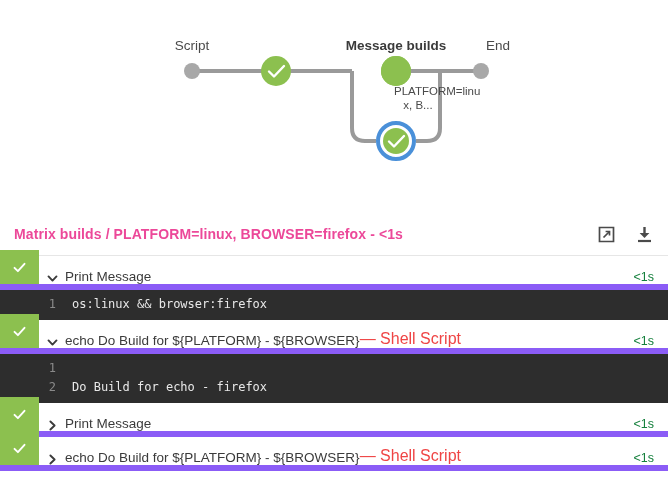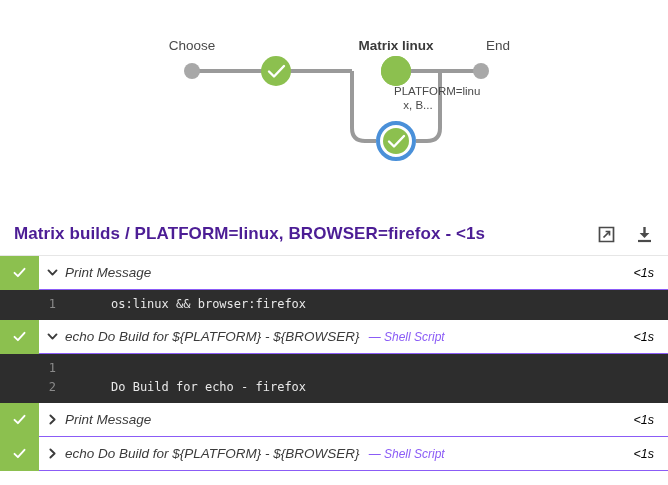--- a/index.html
+++ b/index.html
@@ -43,97 +43,95 @@
   
   .result-header {
     position: relative;
     height: 42px;
     padding: 0 14px;
     display: flex;
     align-items: center;
     background: #ffffff;
   }
   .result-title {
-    font-size: 17px;
+    font-size: 14px;
     font-weight: bold;
-    color: #4c1d95;
+    color: #ec4899;
     letter-spacing: 0.1px;
     flex: 1;
   }
   .header-actions { display: flex; align-items: center; gap: 18px; }
   .icon-btn {
     width: 20px; height: 20px;
     display: flex; align-items: center; justify-content: center;
     cursor: pointer;
     color: #4a4a4a;
   }
 
   
   .steps {
     border-top: 1px solid #e6e6e6;
     background: #fff;
   }
   .step { position: relative; }
   .step-head {
     display: flex;
-    align-items: center;
+    align-items: flex-end;
     height: 34px;
     background: #ffffff;
-    border-bottom: 1px solid #8b5cf6;
+    border-bottom: 6px solid #8b5cf6;
     cursor: pointer;
-    font-style: italic;
   }
   .status-cell {
     width: 39px; height: 34px;
     background: #8cc04f;
     display: flex; align-items: center; justify-content: center;
     flex-shrink: 0;
   }
   .check-glyph { display: block; }
   .chev {
     width: 26px;
     display: flex; align-items: center; justify-content: center;
     color: #3b3b3b;
     flex-shrink: 0;
   }
   .step-name {
     font-size: 13.5px;
     color: #3b3b3b;
     white-space: nowrap;
   }
   .step-type {
-    font-size: 12px;
-    color: #8b5cf6;
-    margin-left: 9px;
+    font-size: 16px;
+    color: #ef4444;
     white-space: nowrap;
   }
   .step-dur {
     margin-left: auto;
     padding-right: 14px;
     font-size: 12.5px;
-    color: #000000;
+    color: #15803d;
   }
 
   
   .console {
     background: #2d2d2d;
     padding: 5px 0 6px 0;
     font-family: "DejaVu Sans Mono", monospace;
     font-size: 12px;
   }
   .log-line { display: flex; line-height: 19px; }
   .ln {
     width: 72px;
     text-align: right;
     padding-right: 16px;
     color: #8a8a8a;
     flex-shrink: 0;
     user-select: none;
   }
-  .ltxt { color: #e8e8e8; white-space: pre; margin-left: 39px; }
+  .ltxt { color: #e8e8e8; white-space: pre; }
 </style>
 </head>
 <body>
 
 <div class="graph">
 
   <svg width="668" height="213">
 
     <line x1="192" y1="71" x2="276" y2="71" stroke="#9a9a9a" stroke-width="4"></line>
     <line x1="276" y1="71" x2="352" y2="71" stroke="#9a9a9a" stroke-width="4"></line>
@@ -162,24 +160,24 @@
     </g>
 
     <g>
       <circle cx="396" cy="141" r="18" fill="none" stroke="#4a90d9" stroke-width="4"></circle>
       <circle cx="396" cy="141" r="14.5" fill="#ffffff"></circle>
       <circle cx="396" cy="141" r="13" fill="#8cc04f"></circle>
       <path d="M 389 141.5 L 394 146.5 L 404 136" fill="none" stroke="#ffffff" stroke-width="2.4" stroke-linecap="round" stroke-linejoin="round"></path>
     </g>
   </svg>
 
-  <div class="stage-label" style="left:160px; top:38px; width:64px;">Choose</div>
-
-
-  <div class="stage-label current" style="left:334px; top:38px; width:124px;">Matrix linux</div>
+  <div class="stage-label" style="left:160px; top:38px; width:64px;">Script</div>
+
+
+  <div class="stage-label current" style="left:334px; top:38px; width:124px;">Message builds</div>
 
   <div class="stage-label" style="left:450px; top:38px; width:60px;text-align:right;">End</div>
 
   <div class="node-label" style="left:350px; top:84px;">PLATFORM=linu
 x, B...</div>
 
 </div>
 
 <div class="result-header">
   <div class="result-title">Matrix builds / PLATFORM=linux, BROWSER=firefox - &lt;1s</div>

